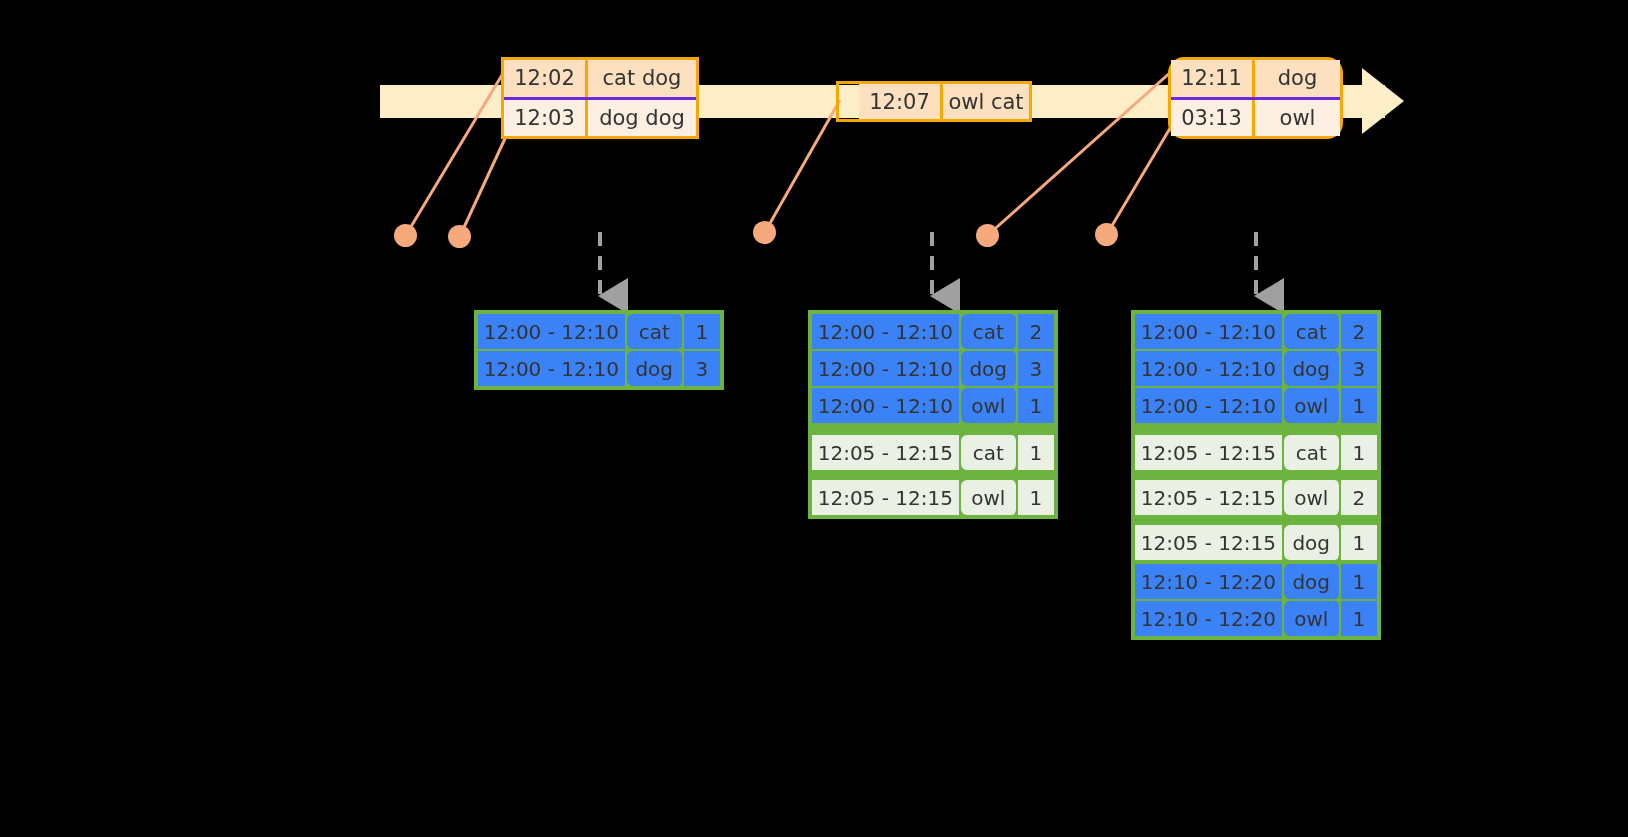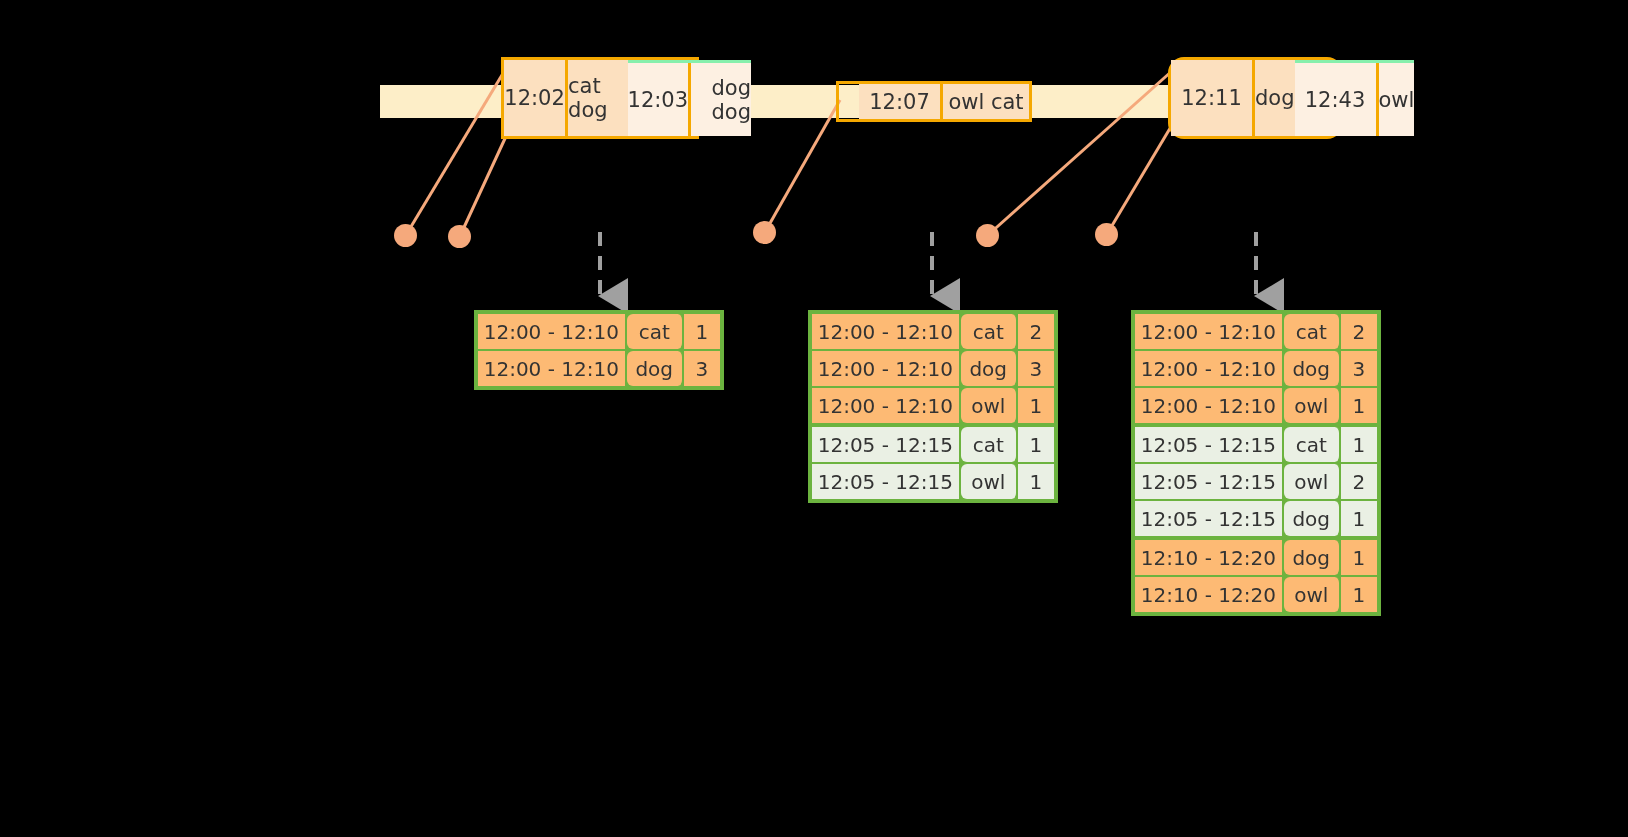--- a/index.html
+++ b/index.html
@@ -16,26 +16,26 @@
   .tl-arrow{
     position:absolute;width:0;height:0;
     border-top:33px solid transparent;
     border-bottom:33px solid transparent;
     border-left:42px solid #fdeec8;
   }
 
   
   .evt{
     position:absolute;border:3px solid #f5a800;box-sizing:border-box;
-    display:flex;flex-direction:row;
+    display:flex;flex-direction:column;
   }
   .evt-row{
     display:flex;flex:1 1 auto;box-sizing:border-box;
   }
-  .evt-row + .evt-row{border-top:3px solid #86efac;text-align:right;}
+  .evt-row + .evt-row{border-top:3px solid #6d28d9;text-align:right;}
   .evt-row.dark .c{background:#fce0bf;}
   .evt-row.light .c{background:#fdf0e2;}
   .evt .c{
     display:flex;align-items:center;justify-content:center;
     font-size:21px;color:#333;box-sizing:border-box;
   }
   .evt .c.time{width:84px;border-right:3px solid #f5a800;}
   .evt .c.val{flex:1 1 auto;}
 
   
@@ -46,22 +46,22 @@
   .conn{position:absolute;left:0;top:0;width:1628px;height:837px;pointer-events:none;}
 
   
   .tbl{
     position:absolute;border:4px solid #6cb33f;box-sizing:border-box;
     display:flex;flex-direction:column;background:#6cb33f;
   }
   .trow{display:flex;box-sizing:border-box;}
   .trow + .trow{border-top:2px solid #6cb33f;}
   .trow.grp{border-top-width:4px;}
-  .trow.a .tc{background:#fdba74;}
-  .trow.b .tc{background:#eaf0e4;}
+  .trow.a .tc{background:#3b82f6;}
+  .trow.b .tc{background:#eaf0e4;margin-top:8px;}
   .tc{
     display:flex;align-items:center;justify-content:center;
     font-size:20px;color:#333;height:35px;box-sizing:border-box;
   }
   .tc.win{width:156px;border-right:2px solid #6cb33f;}
   .tc.key{width:60px;border-right:2px solid #6cb33f;border-radius:6px;}
   .tc.cnt{width:38px;}
 </style>
 </head>
 <body>
@@ -117,21 +117,21 @@
       <div class="c val">owl cat</div>
     </div>
   </div>
 
   <div class="evt" style="left:1168px;top:57px;width:175px;height:82px;border-radius:16px;">
     <div class="evt-row dark">
       <div class="c time">12:11</div>
       <div class="c val">dog</div>
     </div>
     <div class="evt-row light">
-      <div class="c time">12:43</div>
+      <div class="c time">03:13</div>
       <div class="c val">owl</div>
     </div>
   </div>
 
   <div class="tbl" id="tbl0" style="left:474px;top:310px;width:250px;">
       <div class="trow a">
         <div class="tc win">12:00 - 12:10</div>
         <div class="tc key">cat</div>
         <div class="tc cnt">1</div>
       </div>

